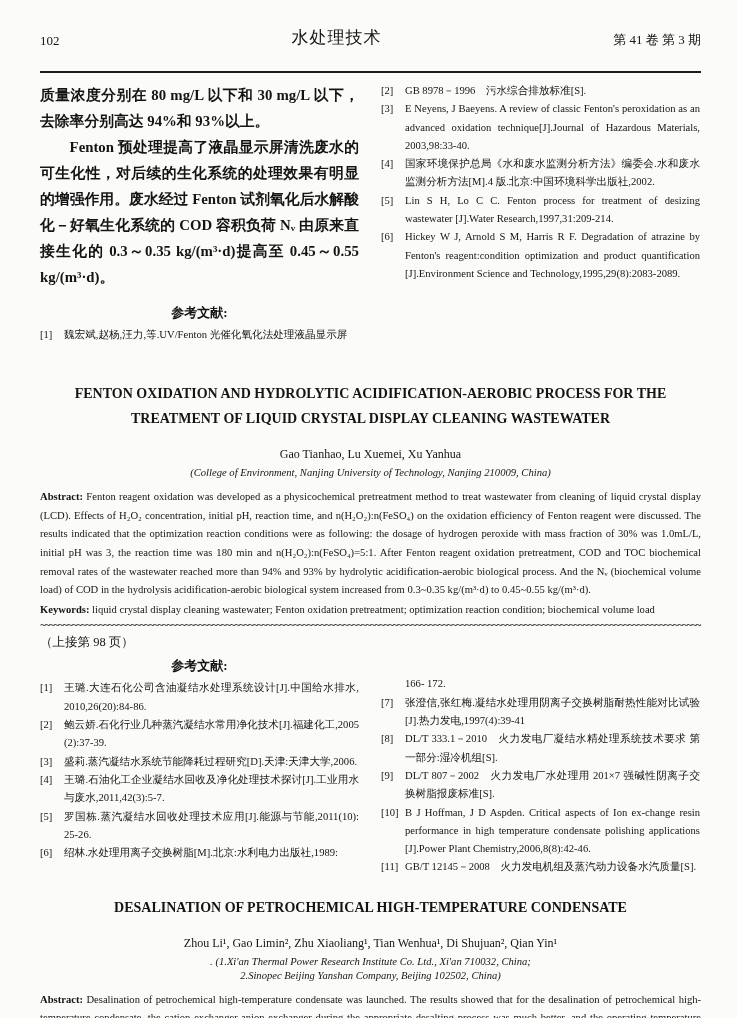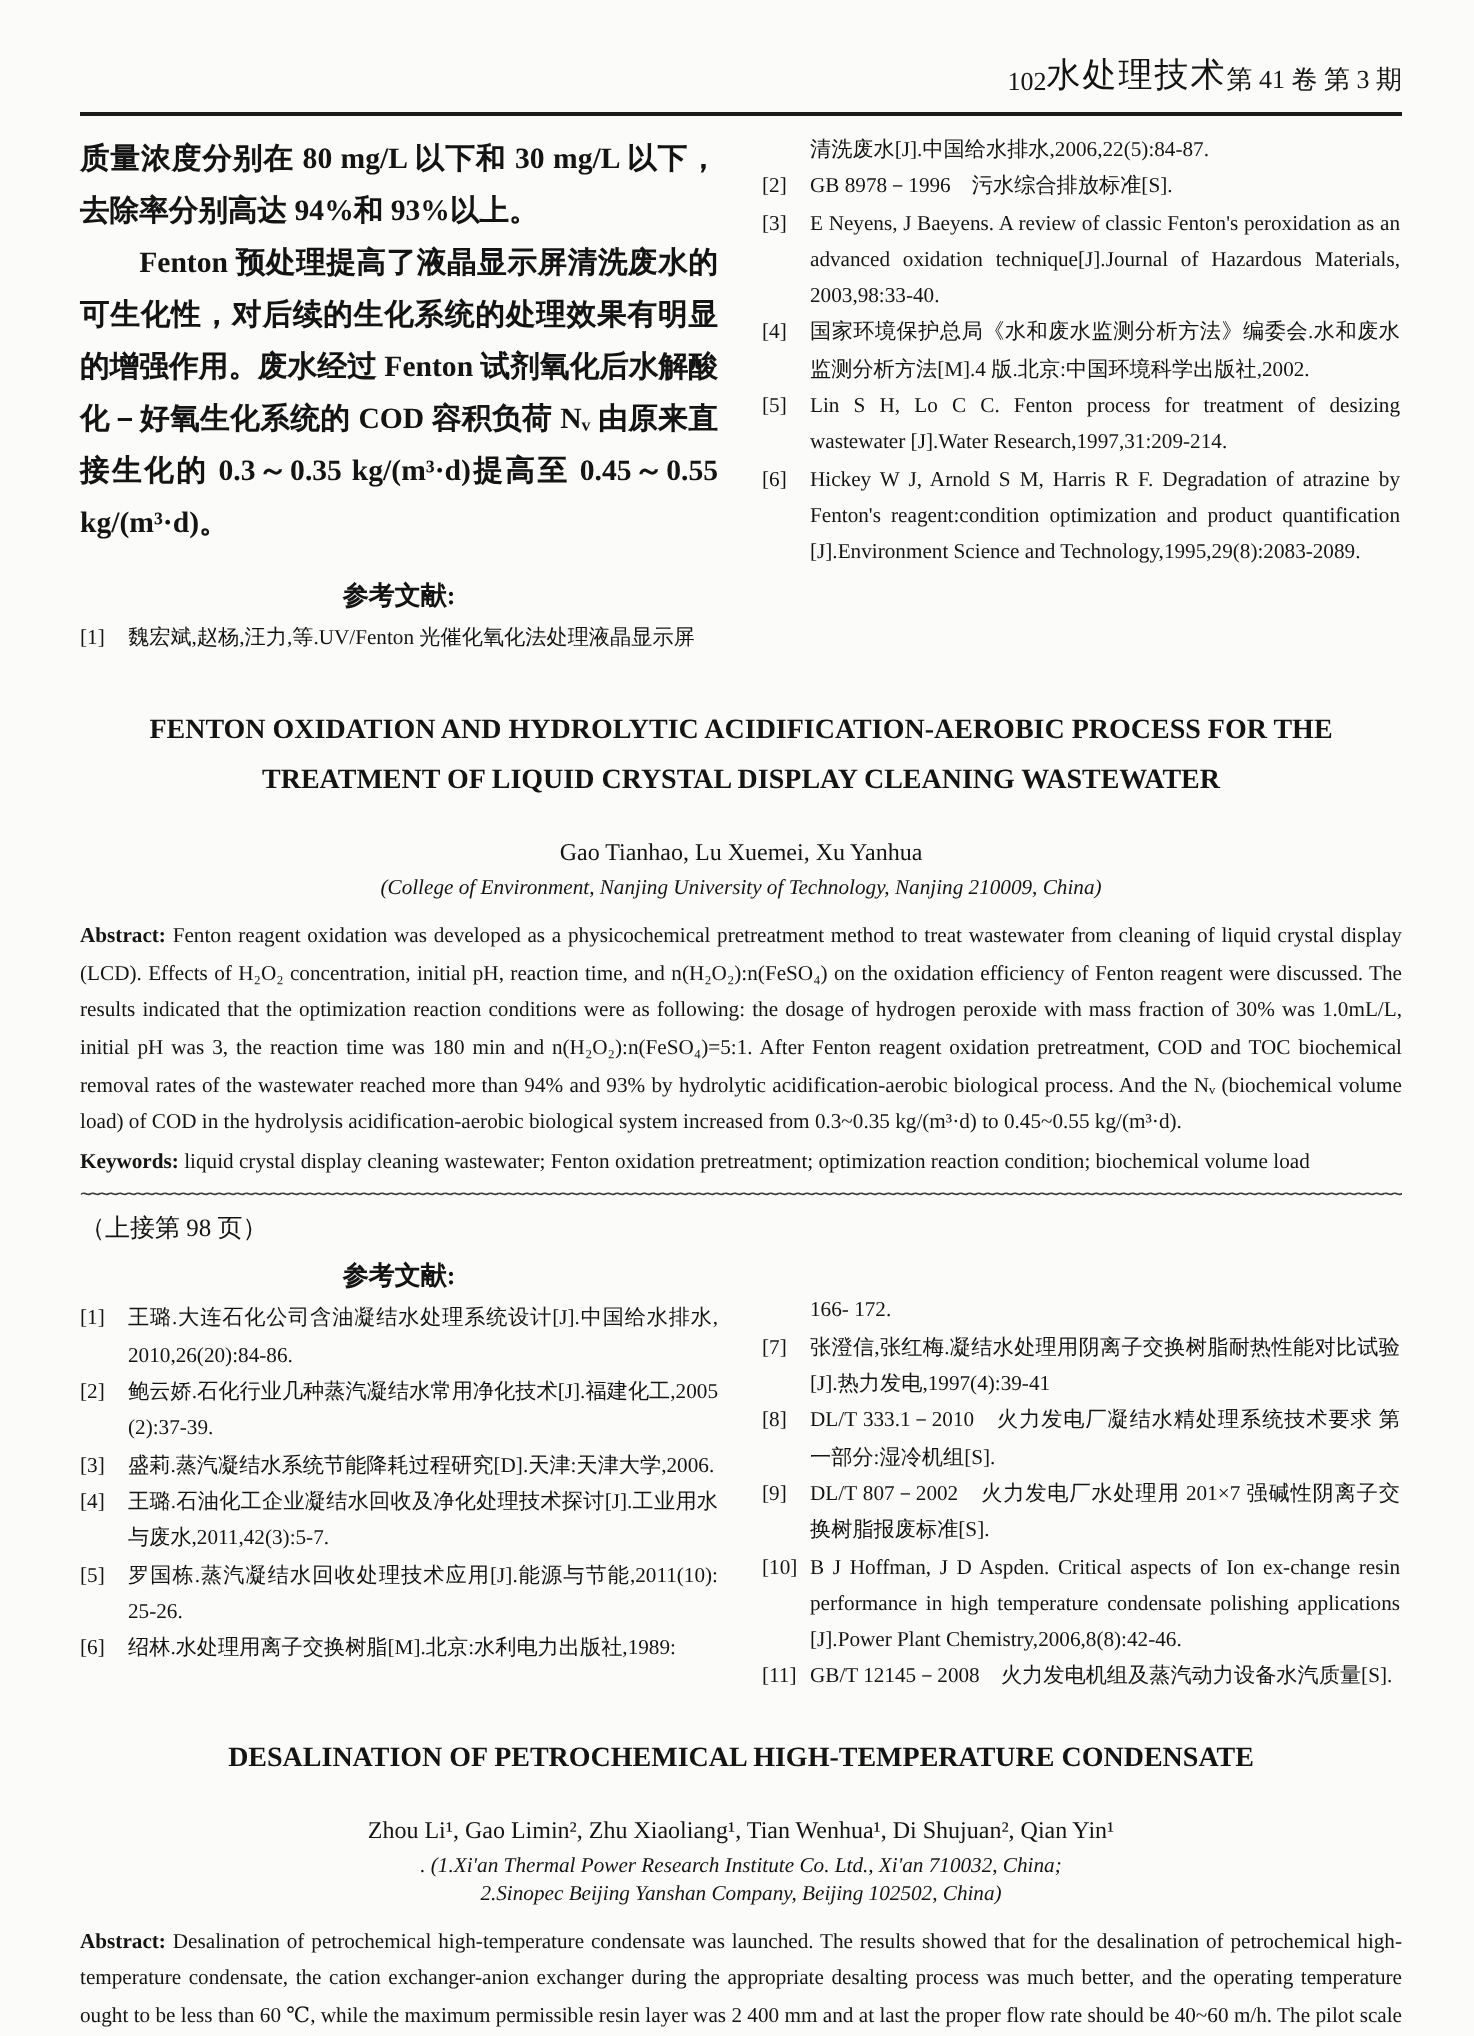--- a/index.html
+++ b/index.html
@@ -6,22 +6,22 @@
   body{
     width:737px;height:1018px;
     background:#fbfbf9;
     color:#141414;
     font-family:"Liberation Serif","DejaVu Serif",serif;
     overflow:hidden;
   }
   .page{padding:26px 36px 0 40px;}
   
   .hdr{
-    display:flex;align-items:flex-end;justify-content:flex-end;
-    font-size:13px;padding-bottom:7px;border-bottom:2px solid #1c1c1c;
+    display:flex;align-items:flex-end;justify-content:space-between;
+    font-size:13px;padding-bottom:22px;border-bottom:2px solid #1c1c1c;
   }
   .hdr .journal{font-weight:normal;font-size:17px;letter-spacing:1px;}
   
   .cols{display:flex;gap:22px;}
   .cols .col{width:319px;}
   .top-cols{margin-top:9px;}
   .cn-body{font-size:14.8px;line-height:26px;text-align:justify;}
   .cn-body p{margin:0;font-weight:bold;}
   .cn-body p.ind{text-indent:2em;}
   .refs-hd{font-weight:bold;font-size:13px;margin:14px 0 4px 0;text-align:center;}
@@ -38,21 +38,21 @@
   .blk .lbl{font-weight:bold;}
   .kw{font-size:10.6px;line-height:18.6px;text-align:justify;margin-top:1px;}
   .kw .lbl{font-weight:bold;}
   
   .wavy{
     height:9px;line-height:7px;overflow:hidden;white-space:nowrap;
     font-size:10px;letter-spacing:-1.5px;color:#3a3a3a;margin:3px 0 2px 0;
     font-family:"DejaVu Sans Mono",monospace;
   }
   .cont-note{font-size:12.5px;margin:3px 0 2px 0;}
-  .a1{margin-top:24px;}
+  .a1{margin-top:37px;}
   .a2{margin-top:18px;}
   .mt6{margin-top:6px;}
 </style>
 </head>
 <body>
 
 <div class="page">
 
   <div class="hdr">
     <span>102</span>
@@ -66,24 +66,20 @@
         <p>质量浓度分别在 80 mg/L 以下和 30 mg/L 以下，去除率分别高达 94%和 93%以上。</p>
         <p class="ind">Fenton 预处理提高了液晶显示屏清洗废水的可生化性，对后续的生化系统的处理效果有明显的增强作用。废水经过 Fenton 试剂氧化后水解酸化－好氧生化系统的 COD 容积负荷 Nᵥ 由原来直接生化的 0.3～0.35 kg/(m³·d)提高至 0.45～0.55 kg/(m³·d)。</p>
       </div>
       <div class="refs-hd">参考文献:</div>
       <div class="ref">
         <span class="rn">[1]</span>
         <span class="rt">魏宏斌,赵杨,汪力,等.UV/Fenton 光催化氧化法处理液晶显示屏</span>
       </div>
     </div>
     <div class="col">
-      <div class="ref cont">
-        <span class="rn"></span>
-        <span class="rt">清洗废水[J].中国给水排水,2006,22(5):84-87.</span>
-      </div>
       <div class="ref">
         <span class="rn">[2]</span>
         <span class="rt">GB 8978－1996　污水综合排放标准[S].</span>
       </div>
       <div class="ref">
         <span class="rn">[3]</span>
         <span class="rt">E Neyens, J Baeyens. A review of classic Fenton's peroxidation as an advanced oxidation technique[J].Journal of Hazardous Materials, 2003,98:33-40.</span>
       </div>
       <div class="ref">
         <span class="rn">[4]</span>

